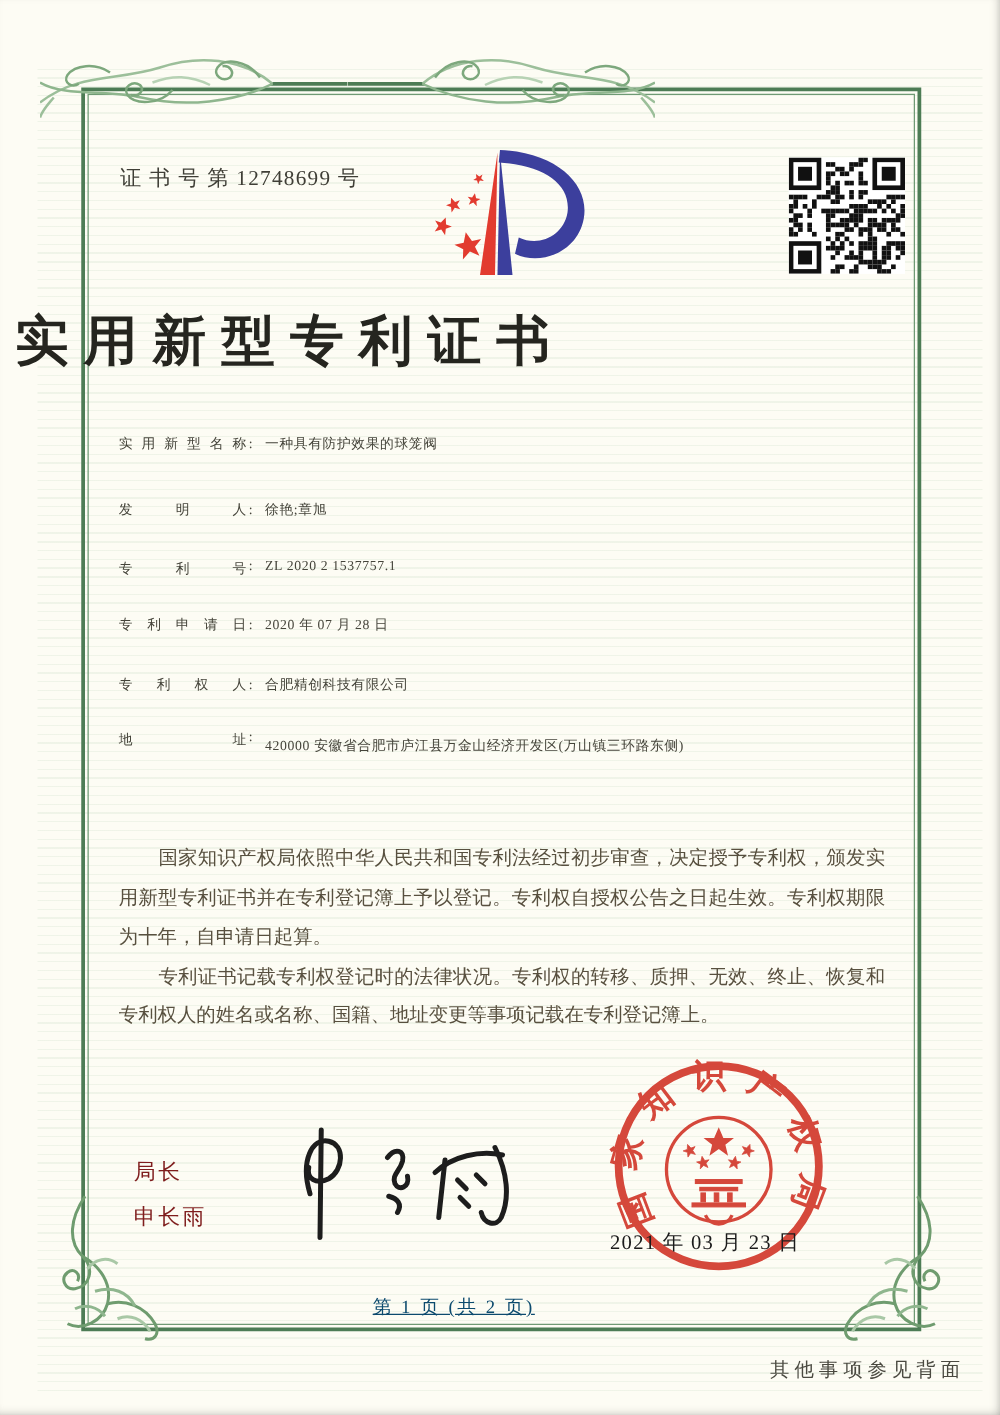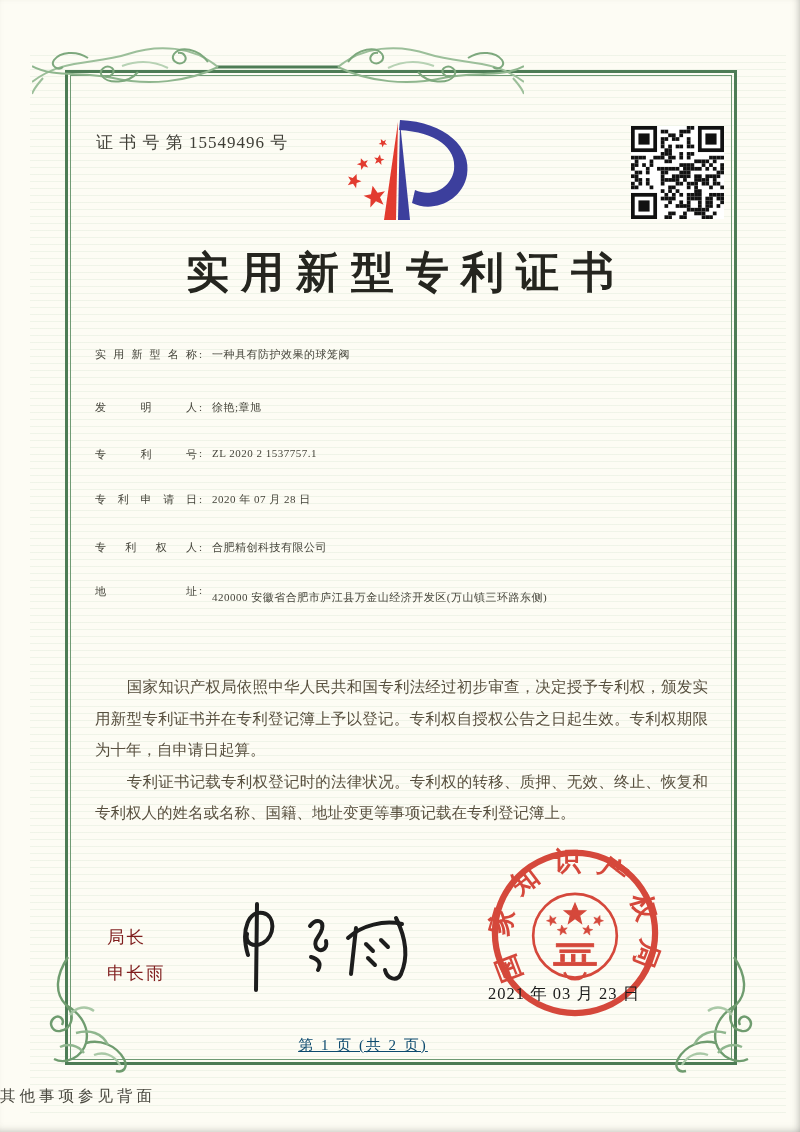--- a/index.html
+++ b/index.html
@@ -21,40 +21,40 @@
   }
   .frame::after{
     content:"";position:absolute;inset:2px;border:1px solid #6f9a74;
   }
   .cert-no{
     position:absolute;left:96px;top:131px;font-size:17px;color:#3f3e36;letter-spacing:1px;
   }
   .logo{position:absolute;left:330px;top:108px;width:150px;height:124px;}
   .qr{position:absolute;left:631px;top:126px;width:93px;height:93px;background:#fff;}
   .title{
-    position:absolute;left:0;top:244px;width:800px;text-align:center;
+    position:absolute;left:0;top:244px;width:800px;text-align:left;
     font-size:43px;font-weight:600;color:#25251f;letter-spacing:12px;text-indent:12px;
   }
   .fields{position:absolute;left:95px;top:340px;width:616px;height:325px;font-size:11px;color:#45443a;}
   .fr{position:absolute;left:0;white-space:nowrap;}
   .flabel{display:inline-block;width:102px;text-align:justify;text-align-last:justify;vertical-align:top;}
   .fcolon{display:inline-block;margin:0 10px 0 2px;}
   .fvalue{letter-spacing:.5px;}
   .fvalue-wrap{display:inline-block;vertical-align:top;white-space:normal;width:434px;line-height:26.5px;letter-spacing:.5px;}
   .pair2{margin-left:22px;}
   .paras{position:absolute;left:95px;top:671px;width:613px;font-size:15.5px;line-height:31.5px;
          color:#58503f;text-align:justify;}
   .paras p{margin:0;text-indent:2.05em;}
   .officer{position:absolute;left:107px;top:919px;font-size:17.5px;color:#7f1d1d;line-height:36px;}
   .officer div{letter-spacing:2px;}
   .sig{position:absolute;left:218px;top:900px;width:210px;height:95px;}
   .seal{position:absolute;left:486px;top:844px;width:178px;height:178px;opacity:.93;}
   .seal-date{position:absolute;left:488px;top:983px;font-size:16.5px;color:#1b1b1b;letter-spacing:1px;white-space:nowrap;}
   .pageno{position:absolute;left:65px;top:1036px;width:596px;text-align:center;font-size:15px;color:#0c4a6e;letter-spacing:2px;text-decoration:underline;}
-  .backnote{position:absolute;left:0;top:1086px;width:772px;text-align:left;font-size:15.5px;color:#4a4940;letter-spacing:4px;}
+  .backnote{position:absolute;left:0;top:1086px;width:772px;text-align:right;font-size:15.5px;color:#4a4940;letter-spacing:4px;}
   .flourish-top{position:absolute;left:278px;top:38px;width:246px;height:58px;}
   .flourish-top-m{position:absolute;left:524px;top:38px;width:246px;height:58px;transform:translateX(-246px) scaleX(-1);transform-origin:left center;}
   .corner-bl{position:absolute;left:46px;top:955px;width:100px;height:118px;}
   .corner-br{position:absolute;left:656px;top:955px;width:100px;height:118px;transform:scaleX(-1);}
 </style>
 </head>
 <body>
 
 <div class="sheet">
 
@@ -101,21 +101,21 @@
       <path d="M22,2 C10,20 8,38 20,50 C30,60 26,74 14,76 C6,77 2,68 8,63 C13,59 19,64 16,70"></path>
       <path d="M20,50 C34,58 44,72 40,88 C36,102 20,110 8,104"></path>
       <path d="M40,88 C54,84 70,90 78,104 C82,112 78,118 70,116"></path>
       <path d="M30,78 C44,74 56,78 62,90" stroke="#8fb68e"></path>
       <path d="M14,92 C22,88 32,90 38,98" stroke="#8fb68e"></path>
       <path d="M48,100 C58,96 68,100 74,110" stroke="#a9c8a6"></path>
       <path d="M24,60 C30,52 40,50 48,56" stroke="#a9c8a6"></path>
     </g>
   </svg>
 
-  <div class="cert-no">证 书 号 第 15549496 号</div>
+  <div class="cert-no">证 书 号 第 12748699 号</div>
 
   <svg class="logo" viewBox="0 0 150 124">
     <defs>
       <path id="star" d="M0,-10 L2.94,-3.09 L9.51,-3.09 L4.19,1.18 L5.88,8.09 L0,3.82 L-5.88,8.09 L-4.19,1.18 L-9.51,-3.09 L-2.94,-3.09 Z"></path>
     </defs>
     <path d="M70,12 C116,14 142,40 137,67 C132,94 102,105 82,95 L85,82 C102,90 121,80 124,62 C127,40 106,24 69,22 Z" fill="#3c3f9d"></path>
     <path d="M68,14 L54,112 L66,112 Z" fill="#e23b2f"></path>
     <path d="M70,14 L68,112 L80,112 Z" fill="#3c3f9d"></path>
     <use href="#star" fill="#e23b2f" transform="translate(45,89) scale(1.15) rotate(-12)"></use>
     <use href="#star" fill="#e23b2f" transform="translate(24,73) scale(0.75) rotate(20)"></use>

